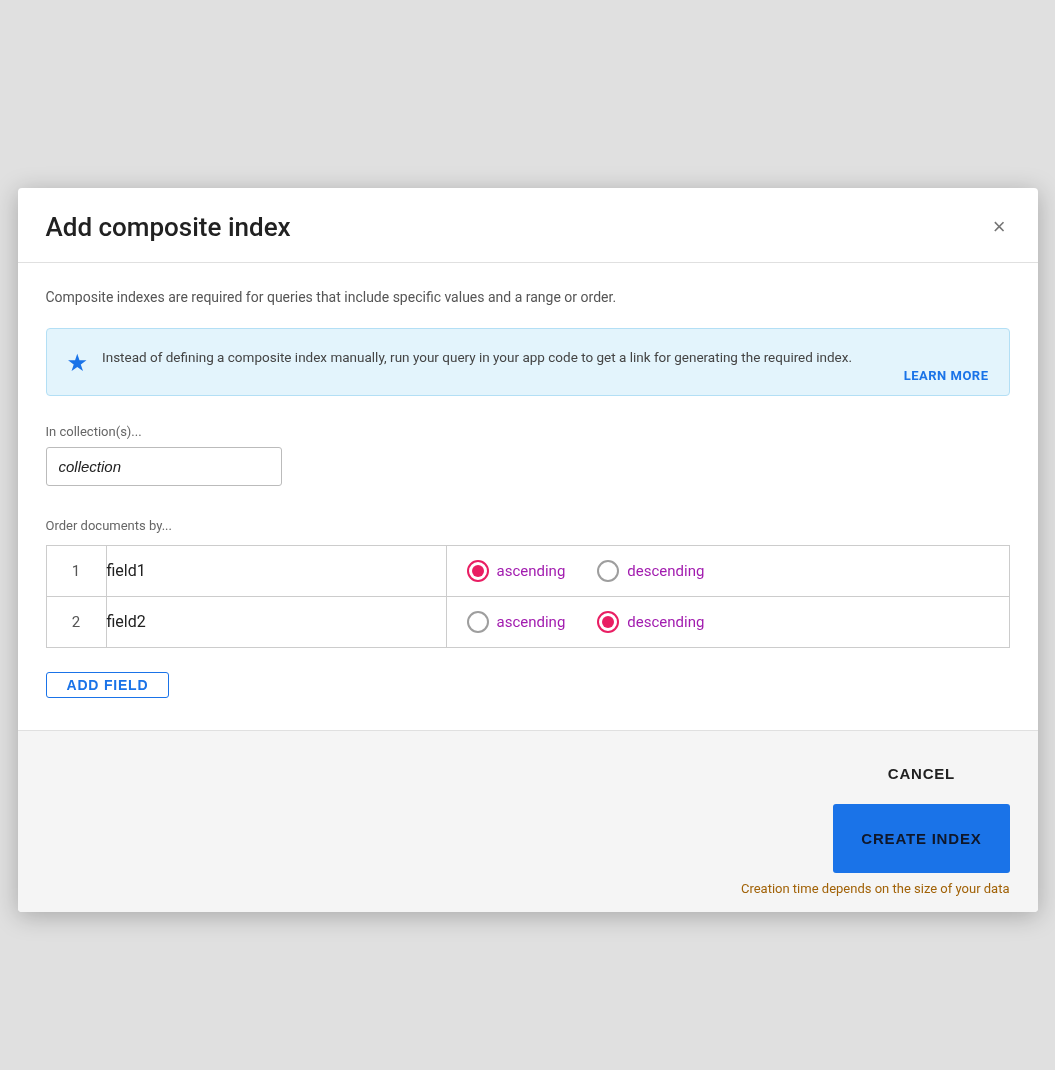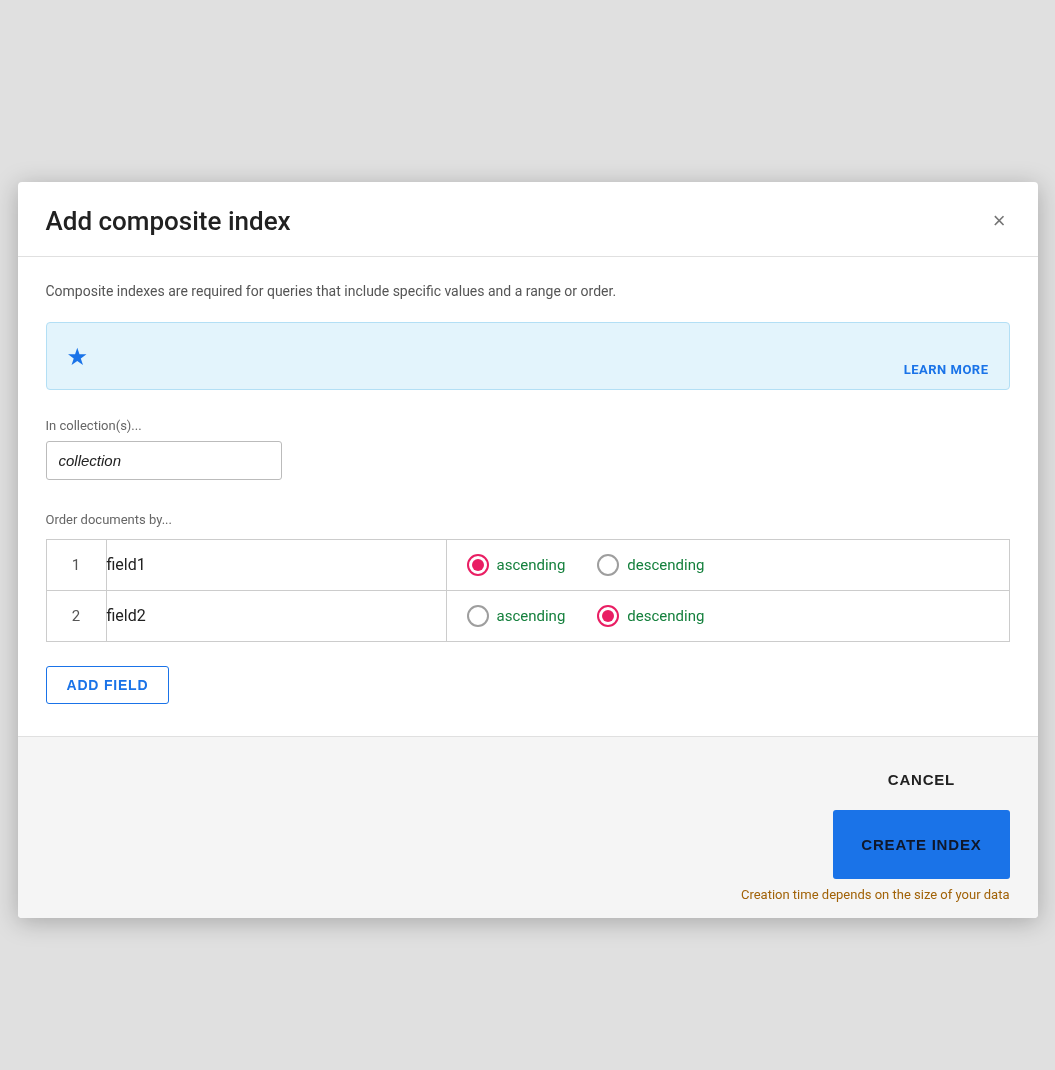--- a/index.html
+++ b/index.html
@@ -147,21 +147,21 @@
       display: flex;
       align-items: center;
       gap: 32px;
       flex: 1;
     }
     .radio-option {
       display: flex;
       align-items: center;
       gap: 8px;
       font-size: 15px;
-      color: #15803d;
+      color: #a21caf;
       cursor: pointer;
     }
     .radio-outer {
       width: 22px;
       height: 22px;
       border-radius: 50%;
       border: 2px solid #9e9e9e;
       display: flex;
       align-items: center;
       justify-content: center;
@@ -176,21 +176,21 @@
       border-radius: 50%;
       background: #e91e63;
     }
     .add-field-btn {
       background: #fff;
       border: 1px solid #1a73e8;
       color: #1a73e8;
       font-size: 14px;
       font-weight: 700;
       letter-spacing: 0.8px;
-      padding: 10px 20px;
+      padding: 4px 20px;
       border-radius: 3px;
       cursor: pointer;
       margin-bottom: 8px;
     }
     .dialog-footer {
       background: #f5f5f5;
       border-top: 1px solid #e0e0e0;
       padding: 20px 28px 16px 28px;
       display: flex;
       flex-direction: column;
@@ -243,20 +243,21 @@
     <button class="close-btn">×</button>
   </div>
 
   <div class="dialog-body">
 
     <p class="description">Composite indexes are required for queries that include specific values and a range or order.</p>
 
     <div class="recommendation-box">
       <span class="star-icon">★</span>
       <div class="recommendation-content">
+        <div class="recommendation-text">Instead of defining a composite index manually, run your query in your app code to get a link for generating the required index.</div>
       </div>
       <a class="learn-more-link">LEARN MORE</a>
     </div>
 
     <div>
       <div class="section-label">In collection(s)...</div>
       <input class="collection-input" type="text" value="collection" style="">
     </div>
 
     <div>

